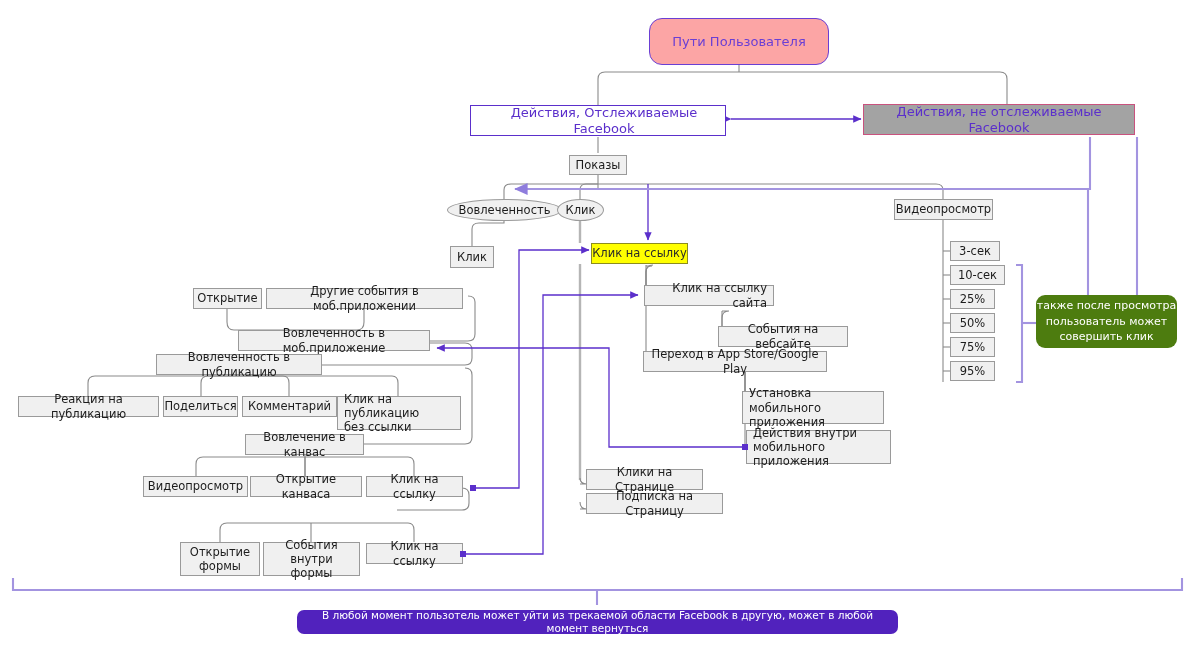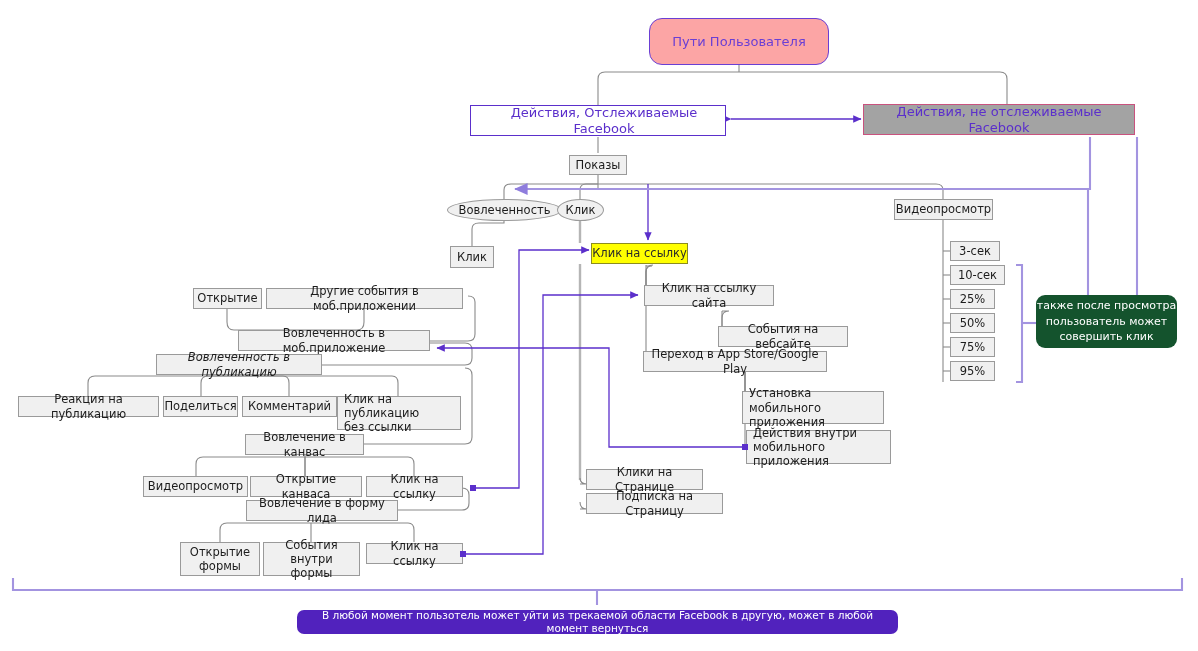--- a/index.html
+++ b/index.html
@@ -71,21 +71,21 @@
   }
   
   .yellow-rect {
     background: #ffff00;
     border: 1px solid #8c8c1f;
     color: #2a2a2a;
     font-size: 11.5px;
   }
   
   .purple-fill {
-    background: #14532d;
+    background: #4d7c0f;
     border-radius: 9px;
     color: #ffffff;
     font-size: 11px;
     line-height: 1.42;
   }
   .purple-fill-bar {
     background: #5122bd;
     border-radius: 7px;
     color: #ffffff;
     font-size: 10.5px;
@@ -234,21 +234,21 @@
   </div>
 
   <div class="node box" style="left:450px; top:246px; width:44px; height:22px;">
     <span>Клик</span>
   </div>
 
   <div class="node yellow-rect" style="left:591px; top:243px; width:97px; height:21px;">
     <span>Клик на ссылку</span>
   </div>
 
-  <div class="node box" style="left:644px; top:285px; width:130px; height:21px;">
+  <div class="node box" style="left:644px; top:285px; width:130px; height:21px;text-align:right;">
     <span>Клик на ссылку сайта</span>
   </div>
 
   <div class="node box" style="left:718px; top:326px; width:130px; height:21px;">
     <span>События на вебсайте</span>
   </div>
 
   <div class="node box" style="left:643px; top:351px; width:184px; height:21px;">
     <span>Переход в App Store/Google Play</span>
   </div>
@@ -305,21 +305,21 @@
   </div>
 
   <div class="node box" style="left:266px; top:288px; width:197px; height:21px;">
     <span>Другие события в моб.приложении</span>
   </div>
 
   <div class="node box" style="left:238px; top:330px; width:192px; height:21px;">
     <span>Вовлеченность в моб.приложение</span>
   </div>
 
-  <div class="node box" style="left:156px; top:354px; width:166px; height:21px;font-style:italic;">
+  <div class="node box" style="left:156px; top:354px; width:166px; height:21px;">
     <span>Вовлеченность в публикацию</span>
   </div>
 
   <div class="node box" style="left:18px; top:396px; width:141px; height:21px;">
     <span>Реакция на публикацию</span>
   </div>
 
   <div class="node box" style="left:163px; top:396px; width:75px; height:21px;">
     <span>Поделиться</span>
   </div>
@@ -342,23 +342,20 @@
   </div>
 
   <div class="node box" style="left:250px; top:476px; width:112px; height:21px;">
     <span>Открытие канваса</span>
   </div>
 
   <div class="node box" style="left:366px; top:476px; width:97px; height:21px;">
     <span>Клик на ссылку</span>
   </div>
 
-  <div class="node box" style="left:246px; top:500px; width:152px; height:21px;">
-    <span>Вовлечение в форму лида</span>
-  </div>
 
   <div class="node box" style="left:180px; top:542px; width:80px; height:34px; justify-content:center;">
     <span>Открытие
 формы</span>
   </div>
 
   <div class="node box" style="left:263px; top:542px; width:97px; height:34px; justify-content:center;">
     <span>События внутри
 формы</span>
   </div>

